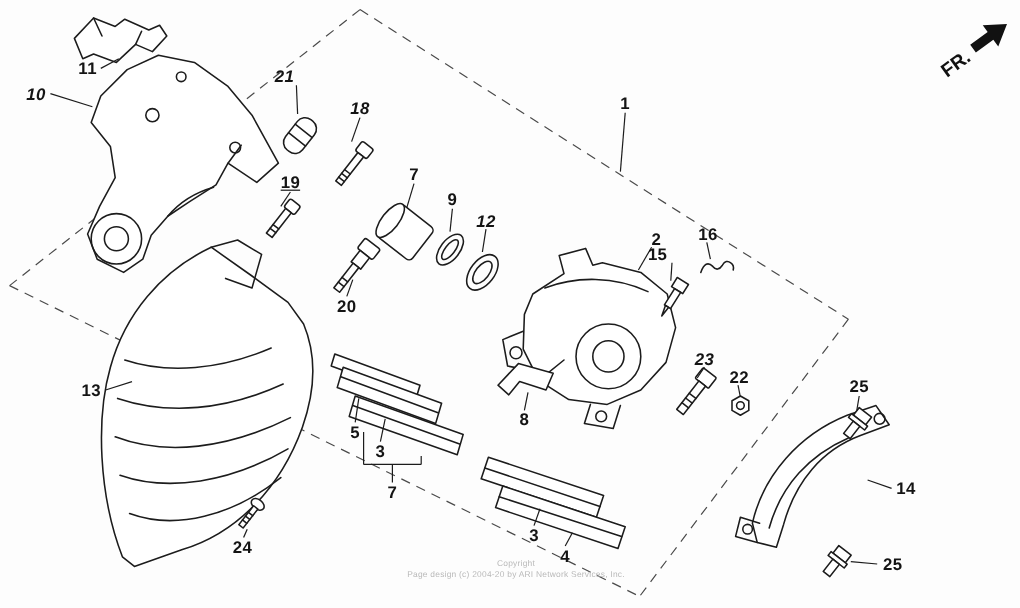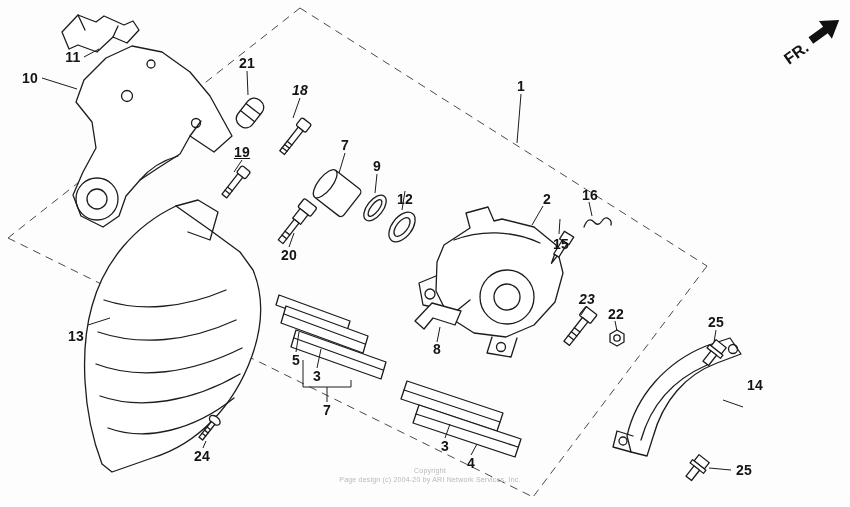--- a/index.html
+++ b/index.html
@@ -207,43 +207,43 @@
     </g>
 
     <g transform="rotate(-36 806 44)">
       <text x="780" y="51" font-size="16" font-weight="bold" fill="#111" font-family="Liberation Sans, sans-serif">FR.</text>
       <polygon points="812,40 830,40 830,33 847,44 830,55 830,48 812,48" fill="#111"></polygon>
     </g>
   </svg>
 
   <div class="labels-layer">
       <div class="part-label" style="left: 73px; top: 57px;">11</div>
-      <div class="part-label" style="left: 30px; top: 78px;">10</div>
-      <div class="part-label" style="left: 247px; top: 63px;">21</div>
+      <div class="part-label" style="left: 30px; top: 78px; font-style: italic;">10</div>
+      <div class="part-label" style="left: 237px; top: 63px; font-style: italic;">21</div>
       <div class="part-label" style="left: 300px; top: 90px; font-style: italic;">18</div>
       <div class="part-label" style="left: 242px; top: 152px; text-decoration: underline;">19</div>
       <div class="part-label" style="left: 345px; top: 145px;">7</div>
       <div class="part-label" style="left: 377px; top: 166px;">9</div>
-      <div class="part-label" style="left: 405px; top: 199px;">12</div>
+      <div class="part-label" style="left: 405px; top: 184px; font-style: italic;">12</div>
       <div class="part-label" style="left: 289px; top: 255px;">20</div>
       <div class="part-label" style="left: 521px; top: 86px;">1</div>
       <div class="part-label" style="left: 547px; top: 199px;">2</div>
-      <div class="part-label" style="left: 561px; top: 212px; margin-top: 32px;">15</div>
+      <div class="part-label" style="left: 548px; top: 212px;">15</div>
       <div class="part-label" style="left: 590px; top: 195px;">16</div>
       <div class="part-label" style="left: 587px; top: 299px; font-style: italic;">23</div>
       <div class="part-label" style="left: 616px; top: 314px;">22</div>
-      <div class="part-label" style="left: 76px; top: 325px; margin-top: 11px;">13</div>
+      <div class="part-label" style="left: 76px; top: 325px;">13</div>
       <div class="part-label" style="left: 437px; top: 349px;">8</div>
       <div class="part-label" style="left: 296px; top: 360px;">5</div>
       <div class="part-label" style="left: 317px; top: 376px;">3</div>
       <div class="part-label" style="left: 327px; top: 410px;">7</div>
       <div class="part-label" style="left: 445px; top: 446px;">3</div>
       <div class="part-label" style="left: 471px; top: 463px;">4</div>
       <div class="part-label" style="left: 202px; top: 456px;">24</div>
-      <div class="part-label" style="left: 755px; top: 385px;">14</div>
+      <div class="part-label" style="left: 755px; top: 407px;">14</div>
       <div class="part-label" style="left: 716px; top: 322px;">25</div>
       <div class="part-label" style="left: 744px; top: 470px;">25</div>
     </div>
 
   <div class="watermark" style="left:430px;top:466px">
     <div>Copyright</div>
     <div>Page design (c) 2004-20 by ARI Network Services, Inc.</div>
   </div>
 
 </div>

